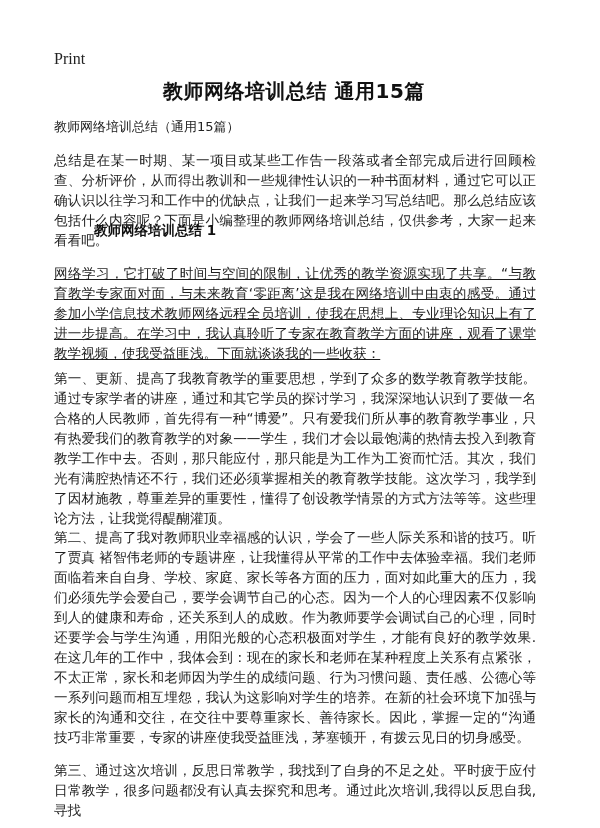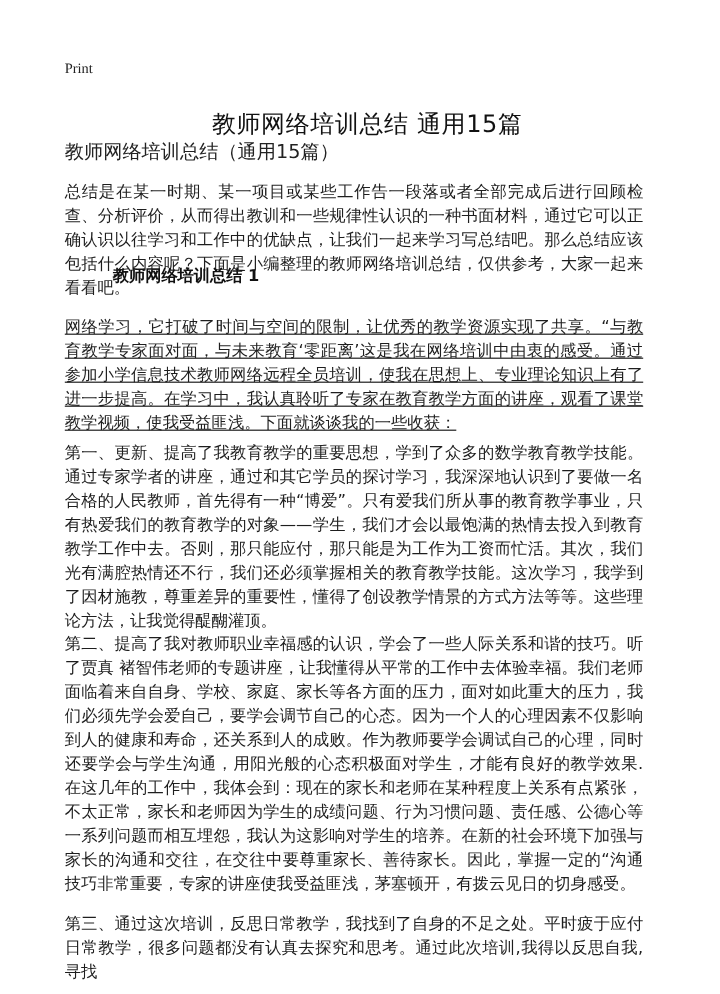--- a/index.html
+++ b/index.html
@@ -1,34 +1,34 @@
 <!DOCTYPE html>
 <html><head>
 <meta charset="utf-8">
 <style>
   html, body { margin: 0; padding: 0; background: #ffffff; }
   body { width: 600px; height: 828px; overflow: hidden; position: relative;
          font-family: "DejaVu Sans", "Liberation Sans", sans-serif; color: #1a1a1a; }
   .page { position: absolute; left: 54px; top: 0; width: 480px; }
   .print-label { position: absolute; top: 50px; left: 0;
-                 font-family: "Liberation Serif", "DejaVu Serif", serif; font-size: 12px; color: #222; }
+                 font-family: "Liberation Serif", "DejaVu Serif", serif; font-size: 16px; color: #222; }
   .doc-title { position: absolute; top: 78px; left: 0; width: 480px; text-align: center;
                font-size: 20px; line-height: 26px; color: #111; letter-spacing: 0.5px; }
-  .doc-subtitle { position: absolute; top: 118px; left: 0; font-size: 16px; line-height: 18px; color: #222; }
+  .doc-subtitle { position: absolute; top: 118px; left: 0; font-size: 13px; line-height: 18px; color: #222; }
   .para { position: absolute; left: 0; width: 482px; font-size: 13.6px; line-height: 20px;
           color: #1e1e1e; text-align: justify; word-break: break-all; }
   .section-heading { position: absolute; left: 0; font-size: 13.5px; font-weight: bold;
                      line-height: 20px; color: #111; }
 </style>
 </head>
 <body>
 
 <div class="page">
   <div class="print-label">Print</div>
-  <h1 class="doc-title" style="margin:12px;font-weight:normal;">教师网络培训总结 通用15篇</h1>
+  <h1 class="doc-title" style="margin:0;font-weight:bold;">教师网络培训总结 通用15篇</h1>
   <div class="doc-subtitle">教师网络培训总结（通用15篇）</div>
 
   <p class="para" style="margin:0;top:150px;">总结是在某一时期、某一项目或某些工作告一段落或者全部完成后进行回顾检查、分析评价，从而得出教训和一些规律性认识的一种书面材料，通过它可以正确认识以往学习和工作中的优缺点，让我们一起来学习写总结吧。那么总结应该包括什么内容呢？下面是小编整理的教师网络培训总结，仅供参考，大家一起来看看吧。</p>
 
   <h2 class="section-heading" style="margin:0;top:220px;padding-left:40px;">教师网络培训总结 1</h2>
 
   <p class="para" style="margin:0;top:263px;text-decoration:underline;">网络学习，它打破了时间与空间的限制，让优秀的教学资源实现了共享。“与教育教学专家面对面，与未来教育‘零距离’这是我在网络培训中由衷的感受。通过参加小学信息技术教师网络远程全员培训，使我在思想上、专业理论知识上有了进一步提高。在学习中，我认真聆听了专家在教育教学方面的讲座，观看了课堂教学视频，使我受益匪浅。下面就谈谈我的一些收获：</p>
   <p class="para" style="margin:0;top:368px;">第一、更新、提高了我教育教学的重要思想，学到了众多的数学教育教学技能。通过专家学者的讲座，通过和其它学员的探讨学习，我深深地认识到了要做一名合格的人民教师，首先得有一种“博爱”。只有爱我们所从事的教育教学事业，只有热爱我们的教育教学的对象——学生，我们才会以最饱满的热情去投入到教育教学工作中去。否则，那只能应付，那只能是为工作为工资而忙活。其次，我们光有满腔热情还不行，我们还必须掌握相关的教育教学技能。这次学习，我学到了因材施教，尊重差异的重要性，懂得了创设教学情景的方式方法等等。这些理论方法，让我觉得醍醐灌顶。</p>
   <p class="para" style="margin:0;top:527px;">第二、提高了我对教师职业幸福感的认识，学会了一些人际关系和谐的技巧。听了贾真 褚智伟老师的专题讲座，让我懂得从平常的工作中去体验幸福。我们老师面临着来自自身、学校、家庭、家长等各方面的压力，面对如此重大的压力，我们必须先学会爱自己，要学会调节自己的心态。因为一个人的心理因素不仅影响到人的健康和寿命，还关系到人的成败。作为教师要学会调试自己的心理，同时还要学会与学生沟通，用阳光般的心态积极面对学生，才能有良好的教学效果. 在这几年的工作中，我体会到：现在的家长和老师在某种程度上关系有点紧张，不太正常，家长和老师因为学生的成绩问题、行为习惯问题、责任感、公德心等一系列问题而相互埋怨，我认为这影响对学生的培养。在新的社会环境下加强与家长的沟通和交往，在交往中要尊重家长、善待家长。因此，掌握一定的“沟通技巧非常重要，专家的讲座使我受益匪浅，茅塞顿开，有拨云见日的切身感受。</p>
   <p class="para" style="margin:0;top:760px;">第三、通过这次培训，反思日常教学，我找到了自身的不足之处。平时疲于应付日常教学，很多问题都没有认真去探究和思考。通过此次培训,我得以反思自我,寻找</p>

